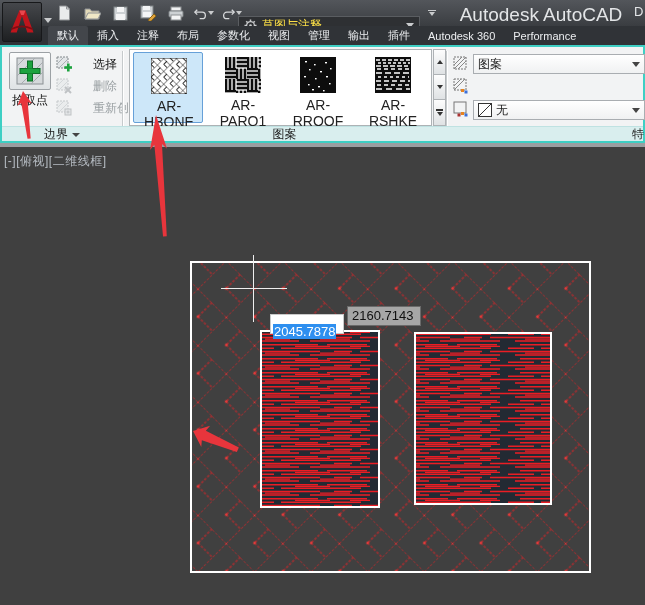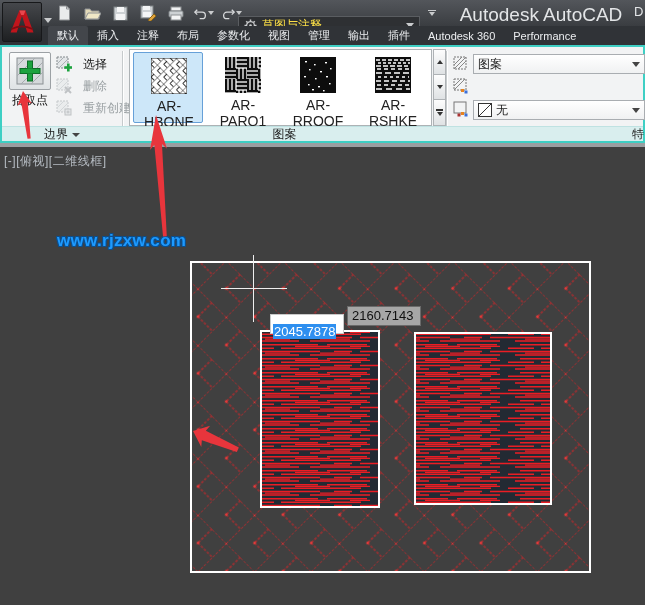--- a/index.html
+++ b/index.html
@@ -41,21 +41,21 @@
   .label-strip{position:absolute;left:0;top:79px;width:641px;height:15px;background:#d9eeee;
     border-top:1px solid #bfe2e2;font-size:12px;color:#1c1c1c;}
   .label-strip .plabel{position:absolute;top:0;height:15px;line-height:15px;text-align:center;}
   .tri-down{display:inline-block;width:0;height:0;border-left:4px solid transparent;
     border-right:4px solid transparent;border-top:4px solid #444;margin-left:4px;vertical-align:middle;}
   
   .big-btn{position:absolute;left:7px;top:5px;width:42px;height:38px;
     background:linear-gradient(#fbfcfc,#dfe3e5);border:1px solid #9ca1a5;border-radius:2px;
     display:flex;align-items:center;justify-content:center;}
   .big-btn-label{position:absolute;left:0px;top:45px;width:56px;text-align:center;font-size:12px;color:#111;}
-  .srow{position:absolute;left:54px;height:18px;display:flex;align-items:center;gap:11px;font-size:12px;color:#111;font-family:Liberation Mono, monospace;}
+  .srow{position:absolute;left:54px;height:18px;display:flex;align-items:center;gap:21px;font-size:12px;color:#111;font-family:Liberation Mono, monospace;}
   .srow.disabled{color:#9aa0a3;}
   
   .gallery{position:absolute;left:127px;top:2px;width:303px;height:77px;background:#ffffff;
     border:1px solid #adb2b5;}
   .gal-item{position:absolute;top:2px;width:70px;height:71px;}
   .gal-item.selected{background:#cde7f9;border:1px solid #66a0d8;border-radius:2px;}
   .gal-swatch{position:absolute;left:17px;top:5px;width:36px;height:36px;}
   .gal-label{position:absolute;left:0;top:45px;width:70px;text-align:center;font-size:14px;color:#222;}
   .gscroll{position:absolute;left:431px;top:2px;width:13px;height:77px;}
   .gscroll .gbtn{position:absolute;left:0;width:13px;background:linear-gradient(#fdfdfd,#dfe2e4);
@@ -436,21 +436,20 @@
       <rect x="416" y="187" width="134" height="169" fill="url(#rroofCanvas)"></rect>
     </g>
 
     <g stroke="#eeeeee" stroke-width="1">
       <line x1="253.5" y1="108" x2="253.5" y2="175"></line>
       <line x1="221" y1="141.5" x2="287" y2="141.5"></line>
     </g>
   </svg>
 
   <div class="vp-label">[-][俯视][二维线框]</div>
-  <div class="watermark">www.rjzxw.com</div>
 
   <div class="dyn-box dyn-x">
     <span class="sel">2045.7878</span>
   </div>
   <div class="dyn-box dyn-y">
     <span>2160.7143</span>
   </div>
 </div>
 
 <svg class="overlay">

